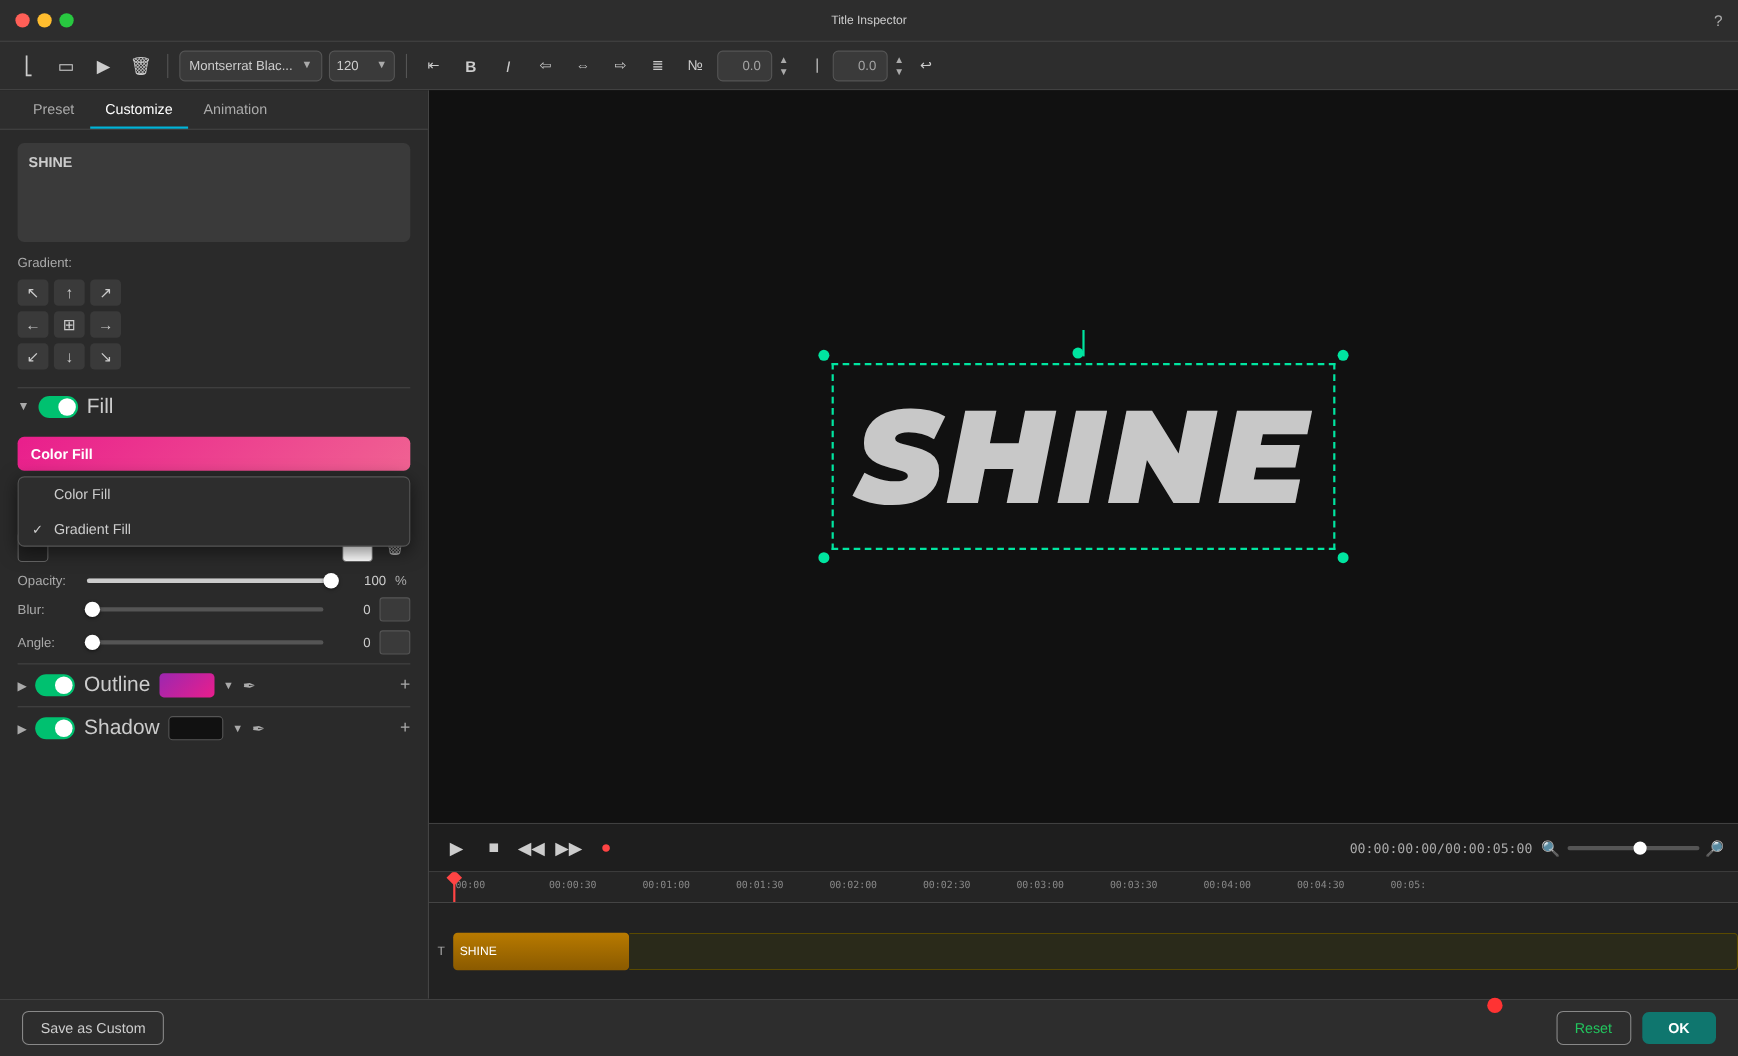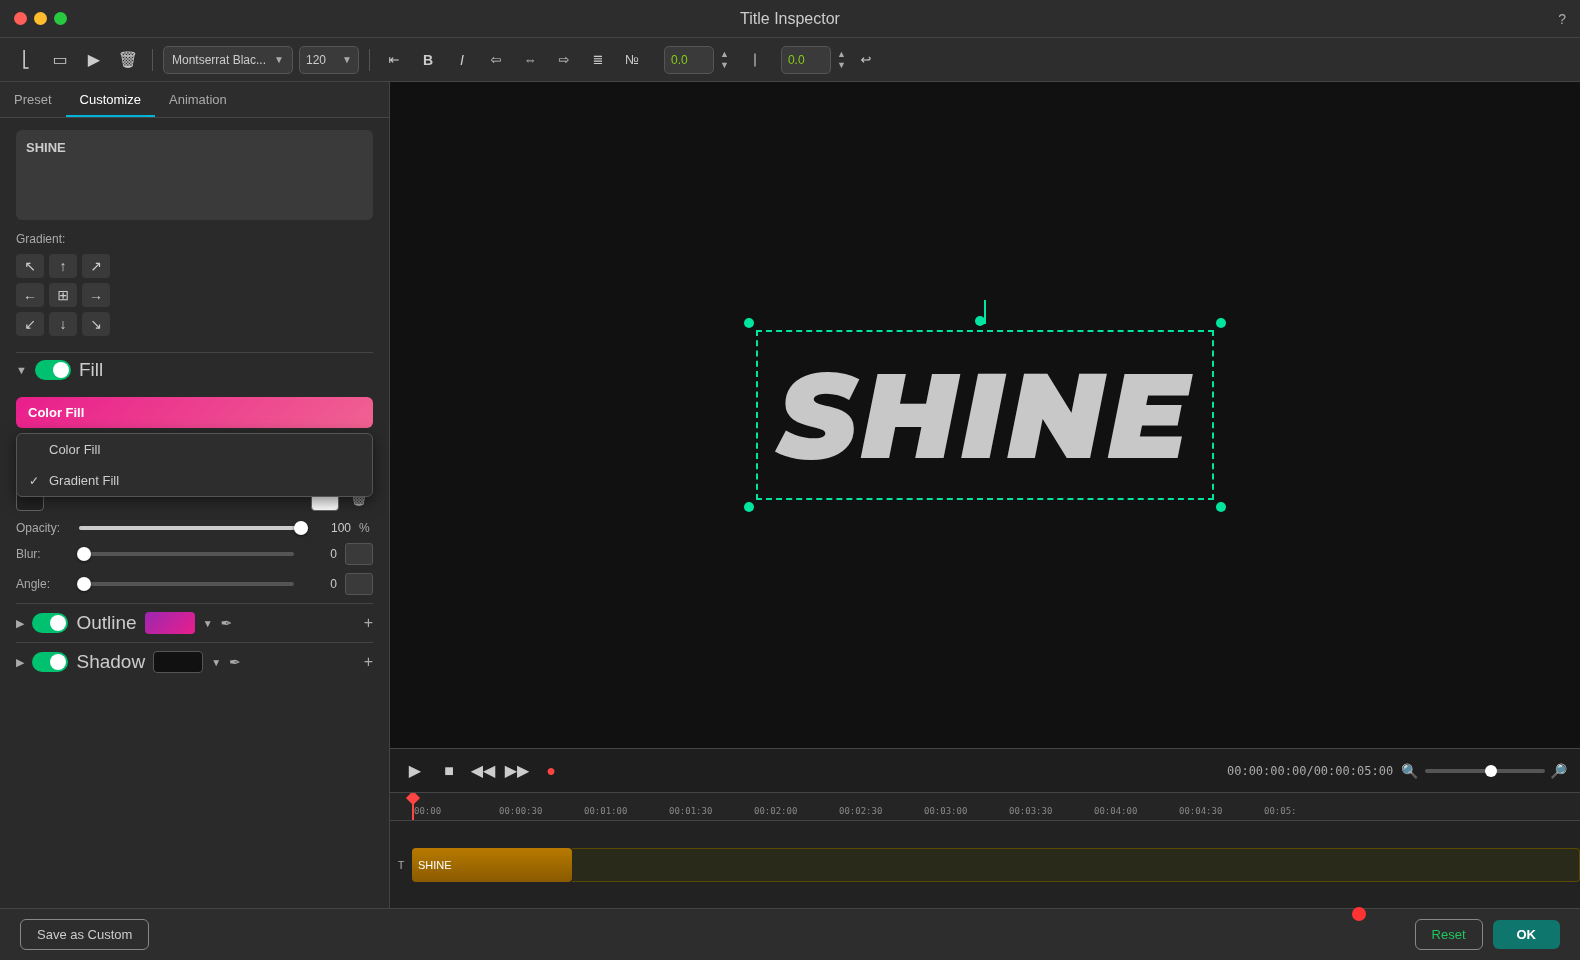--- a/index.html
+++ b/index.html
@@ -32,21 +32,21 @@
       align-items: center;
     }
     .traffic-light {
       width: 13px; height: 13px;
       border-radius: 50%;
     }
     .tl-red { background: #ff5f57; }
     .tl-yellow { background: #ffbd2e; }
     .tl-green { background: #28c840; }
     .title-bar-text {
-      font-size: 16px;
+      font-size: 11px;
       color: #ccc;
       font-weight: 500;
     }
     .help-icon {
       position: absolute;
       right: 14px;
       color: #aaa;
       font-size: 14px;
     }
 
@@ -99,26 +99,26 @@
       align-items: center;
       gap: 2px;
       cursor: pointer;
       width: 60px;
       height: 28px;
     }
     .tb-num {
       background: #3a3a3a;
       border: 1px solid #555;
       border-radius: 5px;
-      color: #84cc16;
+      color: #a3a3a3;
       font-size: 12px;
-      padding: 3px 6px;
+      padding: 3px 22px;
       width: 50px;
       height: 28px;
-      display: flex; align-items: center; margin-left: 12px;
+      display: flex; align-items: center;
     }
 
     
     .main-content {
       display: flex;
       flex: 1;
       overflow: hidden;
     }
 
     
@@ -126,21 +126,21 @@
       width: 390px;
       background: #2a2a2a;
       display: flex;
       flex-direction: column;
       border-right: 1px solid #444;
       overflow-y: auto;
     }
     .tabs-row {
       display: flex;
       border-bottom: 1px solid #444;
-      padding: 0 0;
+      padding: 0 16px;
       background: #2d2d2d;
     }
     .tab {
       padding: 10px 14px;
       font-size: 13px;
       color: #aaa;
       cursor: pointer;
       position: relative;
     }
     .tab.active {
@@ -469,21 +469,21 @@
       cursor: pointer;
     }
 
     .timeline-ruler {
       background: #252525;
       height: 28px;
       border-bottom: 1px solid #444;
       position: relative;
       overflow: hidden;
       display: flex;
-      align-items: flex-end;
+      align-items: center;
     }
     .ruler-marks {
       display: flex;
       align-items: flex-end;
       padding: 0 0 4px 0;
       width: 100%;
     }
     .ruler-mark {
       font-size: 9px;
       color: #888;

